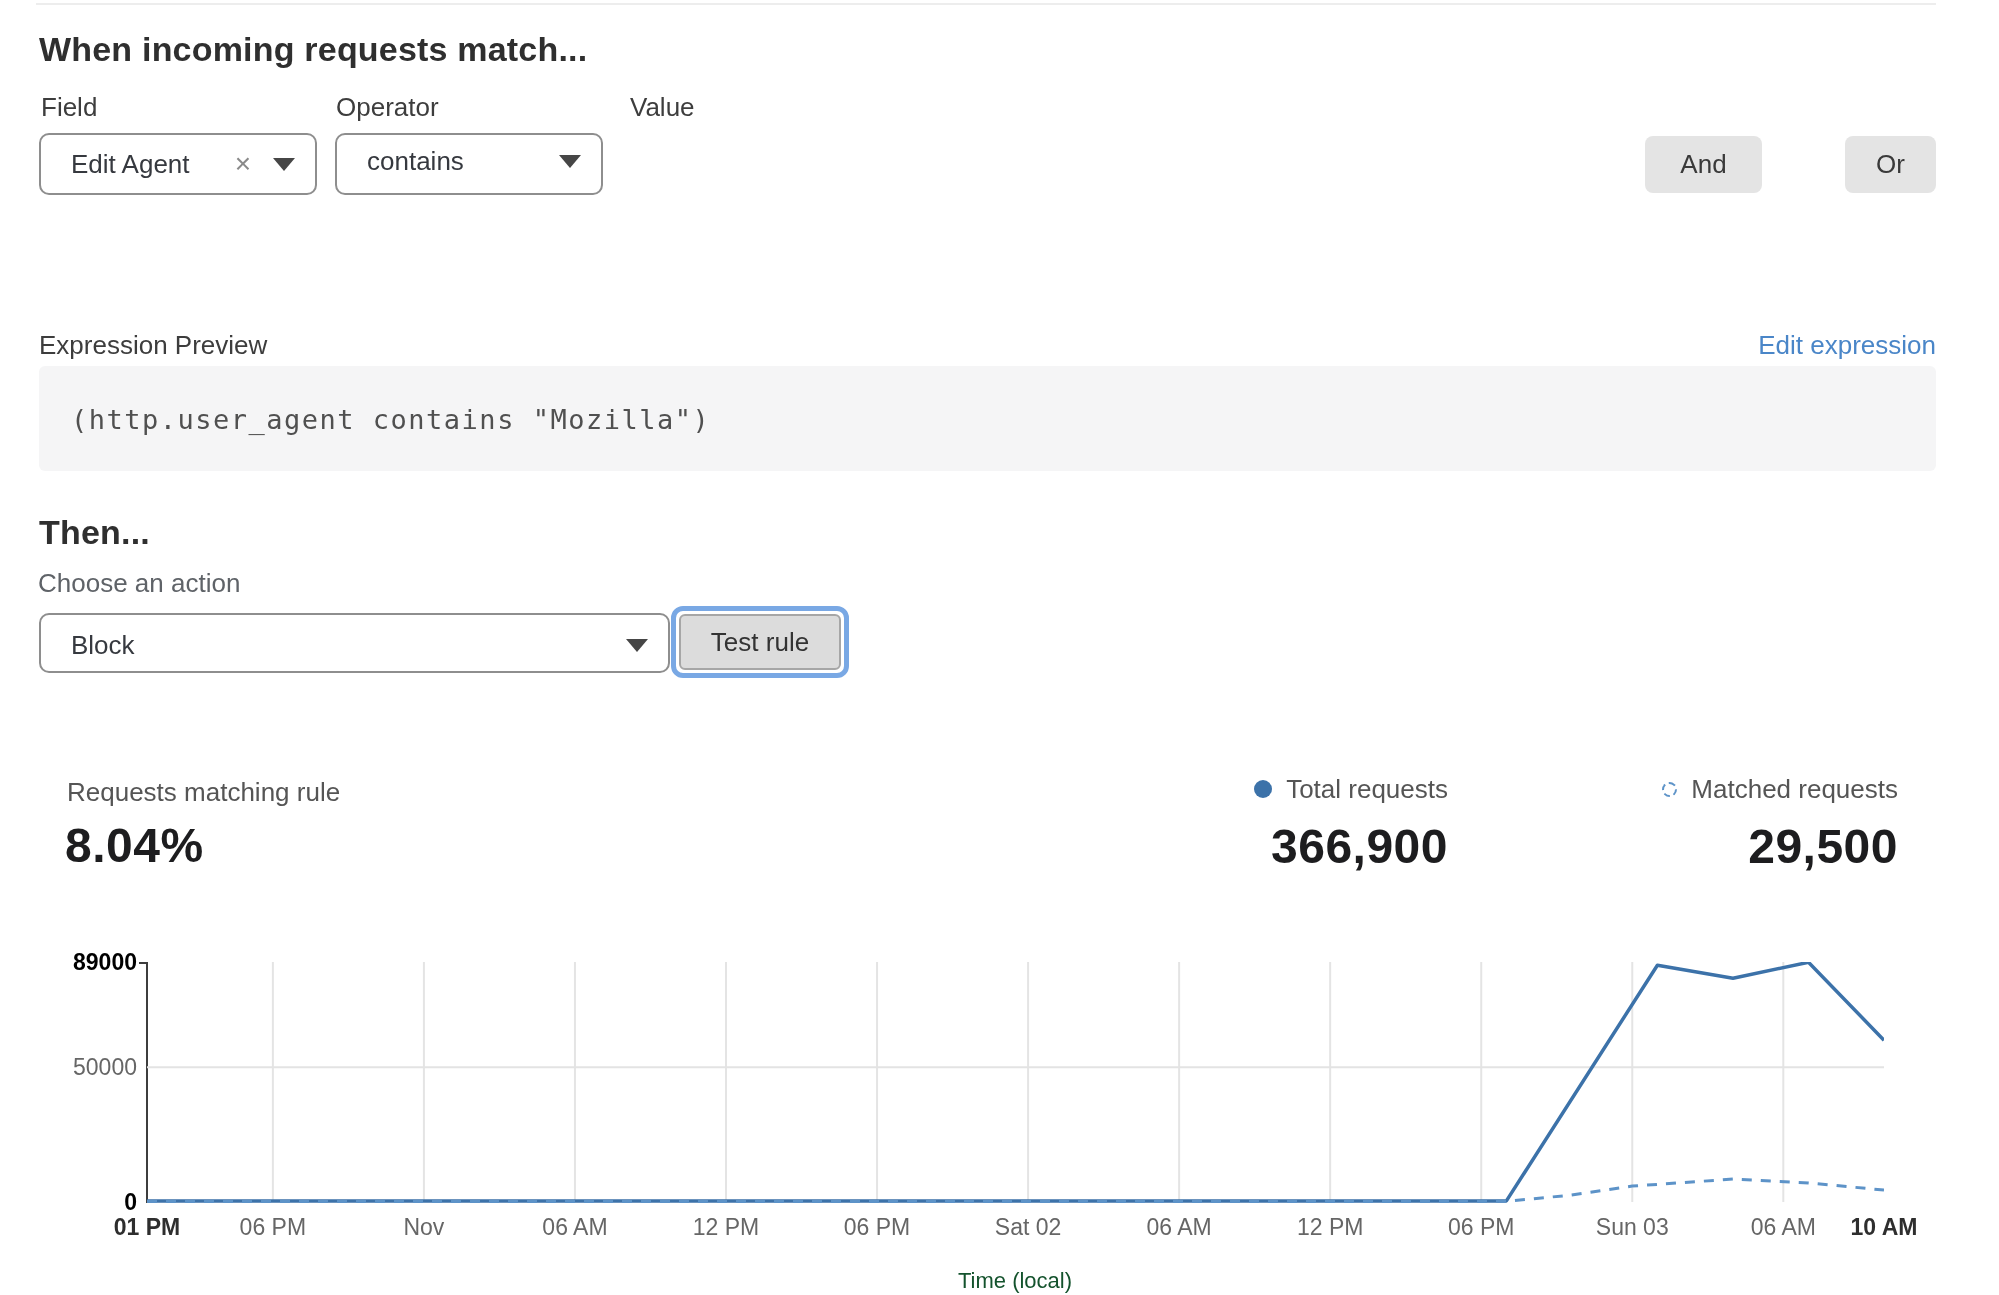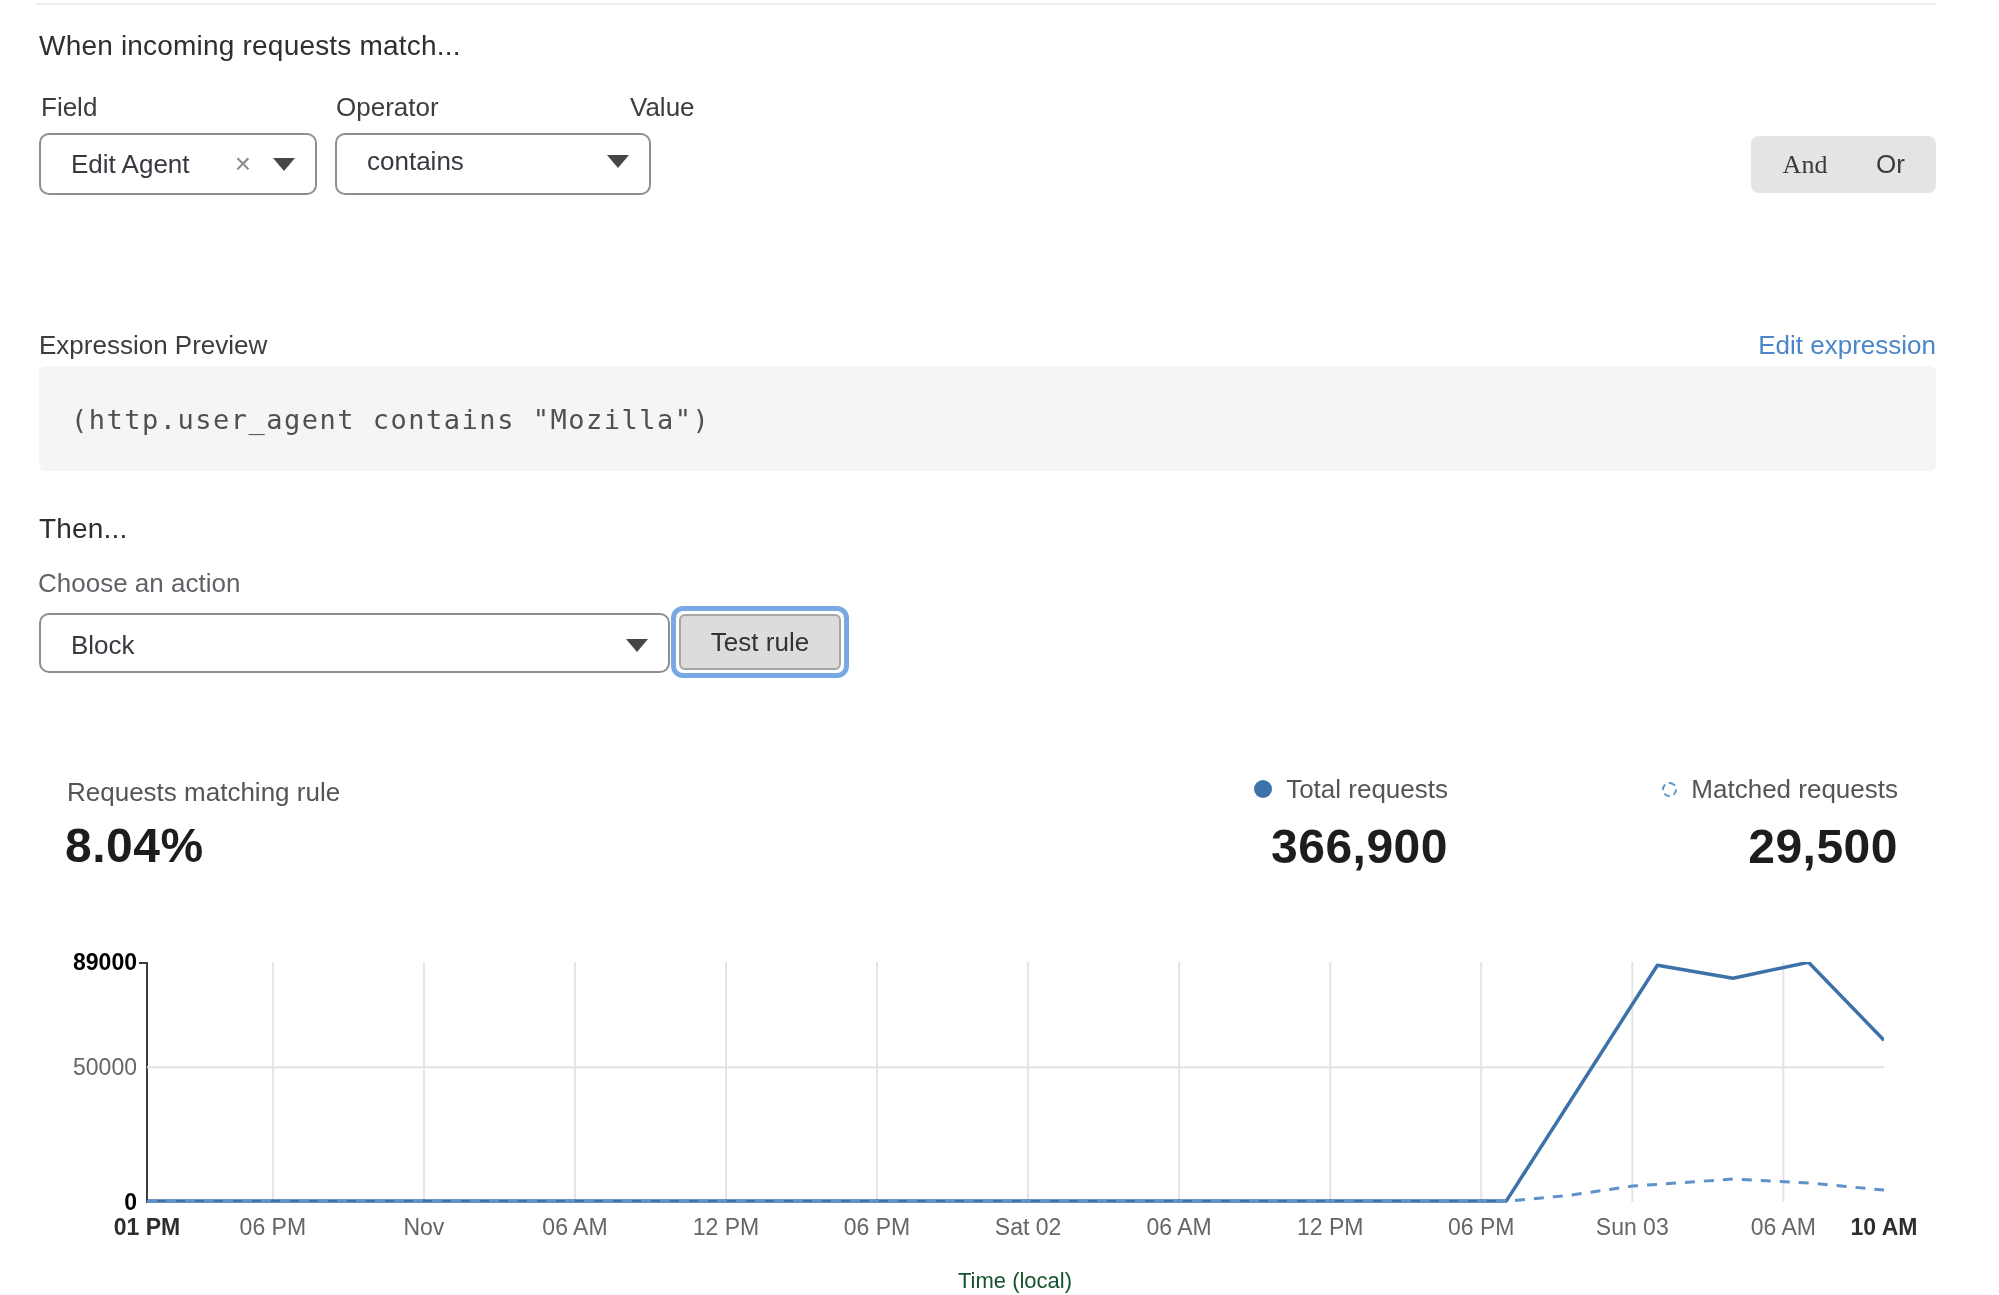--- a/index.html
+++ b/index.html
@@ -4,45 +4,45 @@
 <style>
   * { margin:0; padding:0; box-sizing:border-box; }
   html,body { background:#fff; }
   body { font-family:"Liberation Sans", sans-serif; }
   #app { position:relative; width:1999px; height:1295px; background:#fff; overflow:hidden; }
 
   .abs { position:absolute; }
 
   .top-hairline { left:36px; top:3px; width:1900px; height:2px; background:#ededed; }
 
-  .h1 { font-size:28px; font-weight:400; color:#2f2f2f; letter-spacing:0.2px; }
+  .h1 { font-size:34px; font-weight:700; color:#2f2f2f; letter-spacing:0.2px; }
   .heading-when { left:39px; top:30px; }
   .heading-then { left:39px; top:513px; }
 
   .field-label { font-size:26px; color:#3d3d3d;text-align:center; }
   .lbl-field    { left:41px;  top:92px; }
   .lbl-operator { left:336px; top:92px; }
   .lbl-value    { left:630px; top:92px; }
 
   .control { height:62px; top:133px; background:#fff; border:2px solid #8e8e8e; border-radius:10px;
              display:flex; align-items:center; font-size:26px; color:#36393f; cursor:pointer; }
   .ctl-field    { left:39px;  width:278px; padding:0 20px 0 30px; }
-  .ctl-operator { left:335px; width:316px; padding:0 20px 5px 30px; }
+  .ctl-operator { left:335px; width:268px; padding:0 20px 5px 30px; }
   .ctl-value    { left:622px; width:1069px; }
   .ctl-value input { width:100%; height:100%; border:0; outline:0; background:transparent;
                      font-family:"Liberation Sans", sans-serif; font-size:26px; color:#36393f; padding:0 0 0 26px; }
   .ctl-text { flex:1 1 auto; white-space:nowrap; overflow:hidden; }
   .clear-x { color:#8a8a8a; font-size:28px; margin-right:22px; cursor:pointer; line-height:1; }
   .caret { width:0; height:0; border-left:11px solid transparent; border-right:11px solid transparent;
            border-top:13px solid #464646; flex:0 0 auto; }
 
   .gray-btn { top:136px; height:57px; background:#e4e4e4; border-radius:8px; border:0;
               font-family:"Liberation Sans", sans-serif; font-size:26px; color:#3a3a3a;
               display:flex; align-items:center; justify-content:center; cursor:pointer; }
-  .btn-and { left:1751px; width:108px;font-family:Liberation Serif, serif; }
+  .btn-and { left:1645px; width:117px; }
   .btn-or  { left:1845px; width:91px; }
 
   .expr-label { left:39px; top:330px; font-size:26px; color:#3d3d3d; }
   .expr-edit  { top:330px; right:63px; font-size:26px; color:#4a86c8; text-decoration:none; cursor:pointer; }
   .expr-box   { left:39px; top:366px; width:1897px; height:105px; background:#f5f5f6; border-radius:6px; }
   .expr-code  { left:71px; top:404px; font-family:"DejaVu Sans Mono", monospace; font-size:27px;
                 letter-spacing:1.5px; color:#505050; white-space:pre; }
 
   .choose-label { left:38px; top:568px; font-size:26px; color:#5f6368; }
   .ctl-action { left:39px; top:613px; width:631px; height:60px; }

